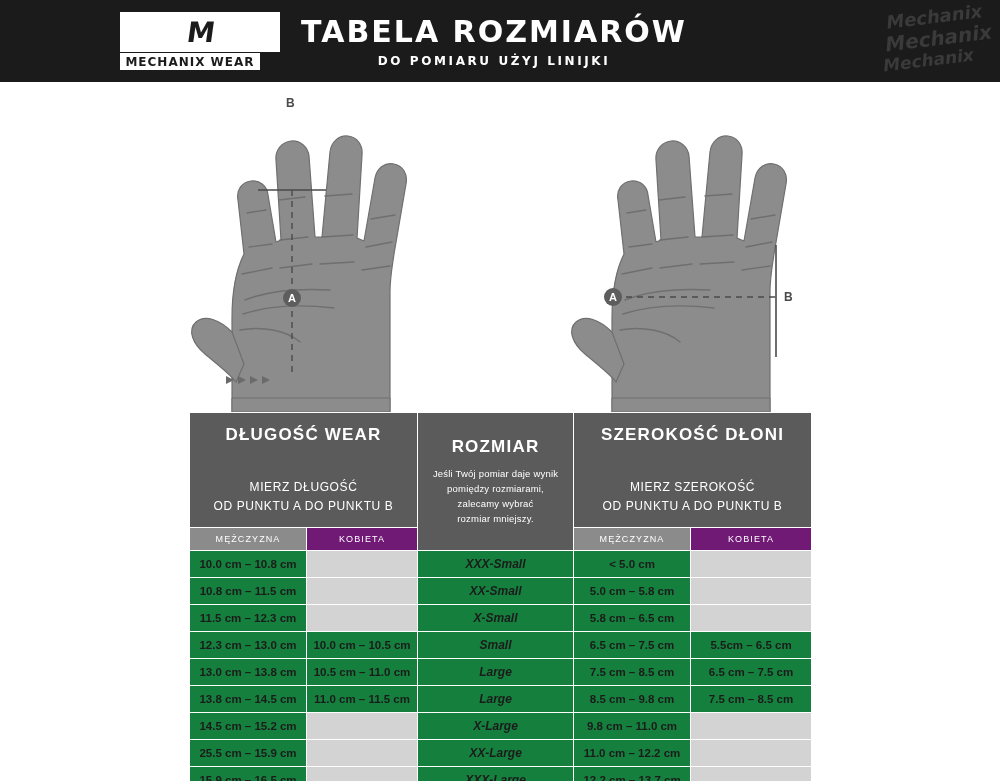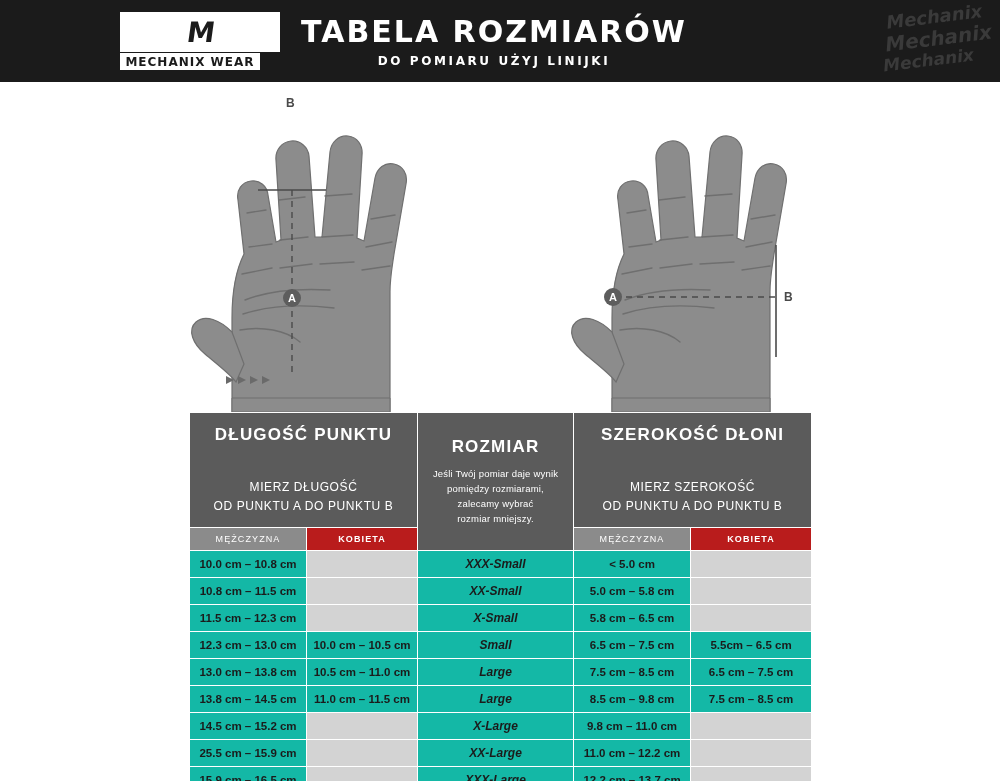--- a/index.html
+++ b/index.html
@@ -85,23 +85,23 @@
     background:#5b5b5b;color:#ffffff;text-align:center;vertical-align:middle;
     padding:12px 8px;
   }
   .hdr-title{font-size:17px;font-weight:bold;letter-spacing:1.2px;margin-bottom:9px;}
   .hdr-sub{font-size:12px;line-height:1.55;letter-spacing:.6px;margin-top:33px;}
   .hdr-sub-mid{font-size:9.5px;line-height:1.6;letter-spacing:.2px;}
   .sub-cell{
     background:#8b8b8b;color:#ffffff;text-align:center;
     font-size:9px;letter-spacing:1.1px;padding:6px 2px;
   }
-  .sub-cell.light{background:#b91c1c;font-weight:bold;}
+  .sub-cell.light{background:#701a75;}
   .data-cell{
-    background:#14b8a6;color:#1b1b1b;text-align:center;
+    background:#15803d;color:#1b1b1b;text-align:center;
     font-size:11.5px;padding:6px 2px;font-weight:bold;
   }
   .data-cell.size-name{font-style:italic;font-weight:bold;font-size:12px;}
   .empty-cell{background:#d3d3d3;}
 </style>
 </head>
 <body>
 
 <div class="page">
 
@@ -205,21 +205,21 @@
         <col style="width:117px">
         <col style="width:111px">
         <col style="width:156px">
         <col style="width:117px">
         <col style="width:121px">
       </colgroup>
       <tbody>
 
         <tr>
           <td class="hdr-cell" colspan="2">
-            <div class="hdr-title">DŁUGOŚĆ PUNKTU</div>
+            <div class="hdr-title">DŁUGOŚĆ WEAR</div>
             <div class="hdr-sub">MIERZ DŁUGOŚĆ<br>OD PUNKTU A DO PUNKTU B</div>
           </td>
           <td class="hdr-cell" rowspan="2">
             <div class="hdr-title">ROZMIAR</div>
             <div class="hdr-sub-mid">Jeśli Twój pomiar daje wynik<br>pomiędzy rozmiarami,<br>zalecamy wybrać<br>rozmiar mniejszy.</div>
           </td>
           <td class="hdr-cell" colspan="2">
             <div class="hdr-title">SZEROKOŚĆ DŁONI</div>
             <div class="hdr-sub">MIERZ SZEROKOŚĆ<br>OD PUNKTU A DO PUNKTU B</div>
           </td>

